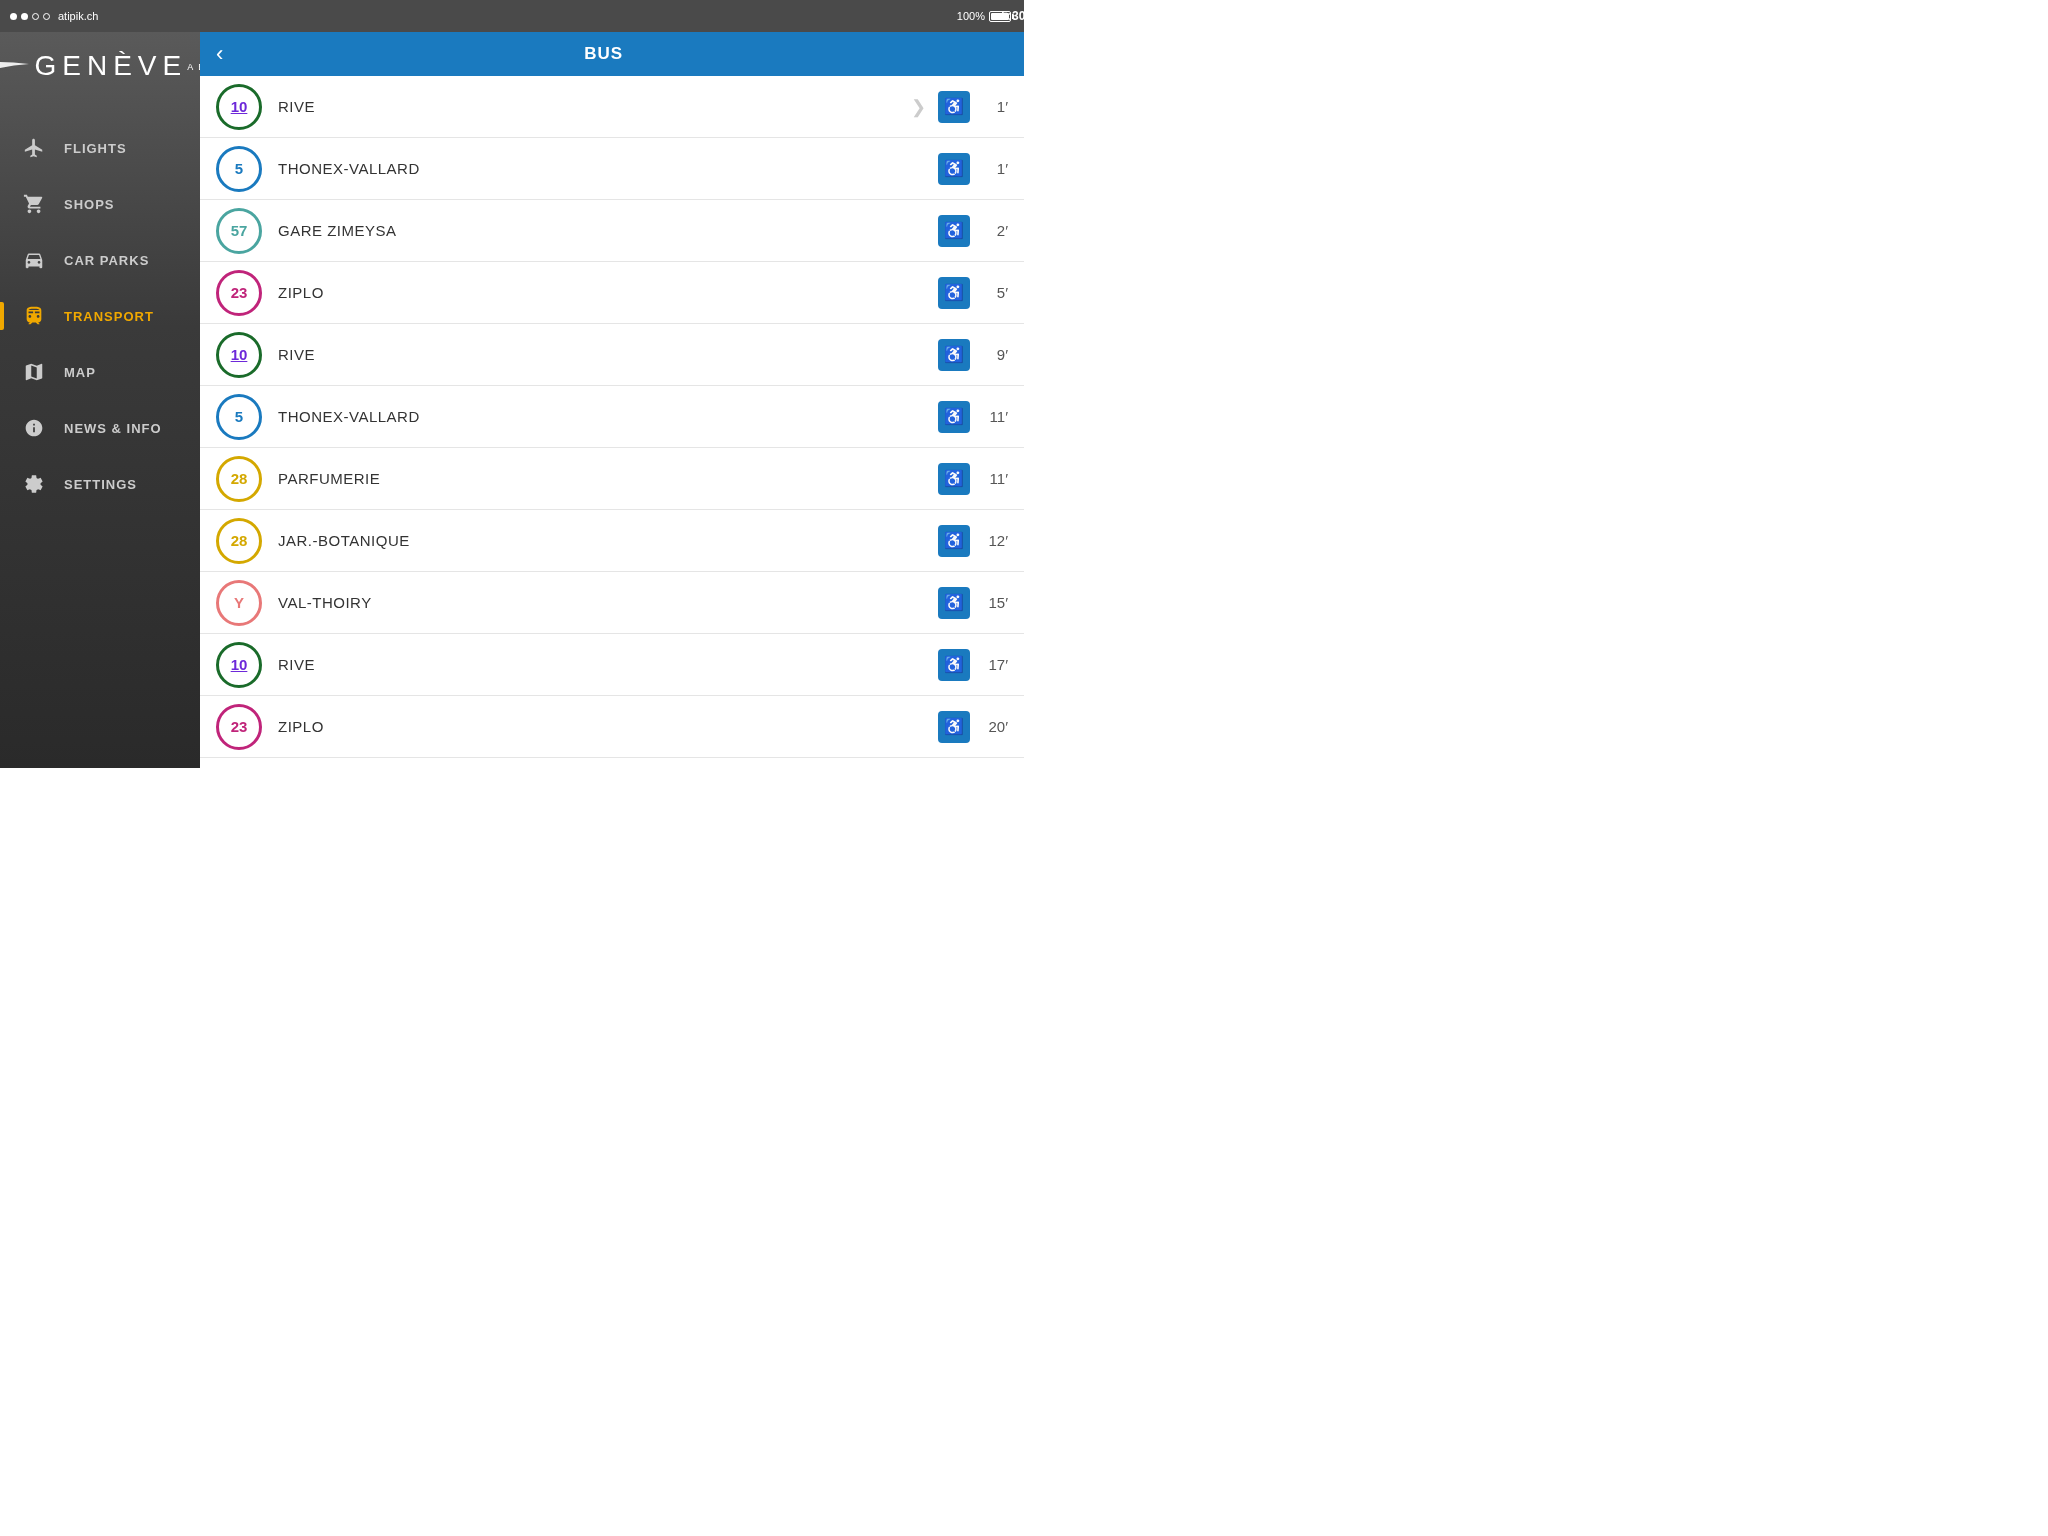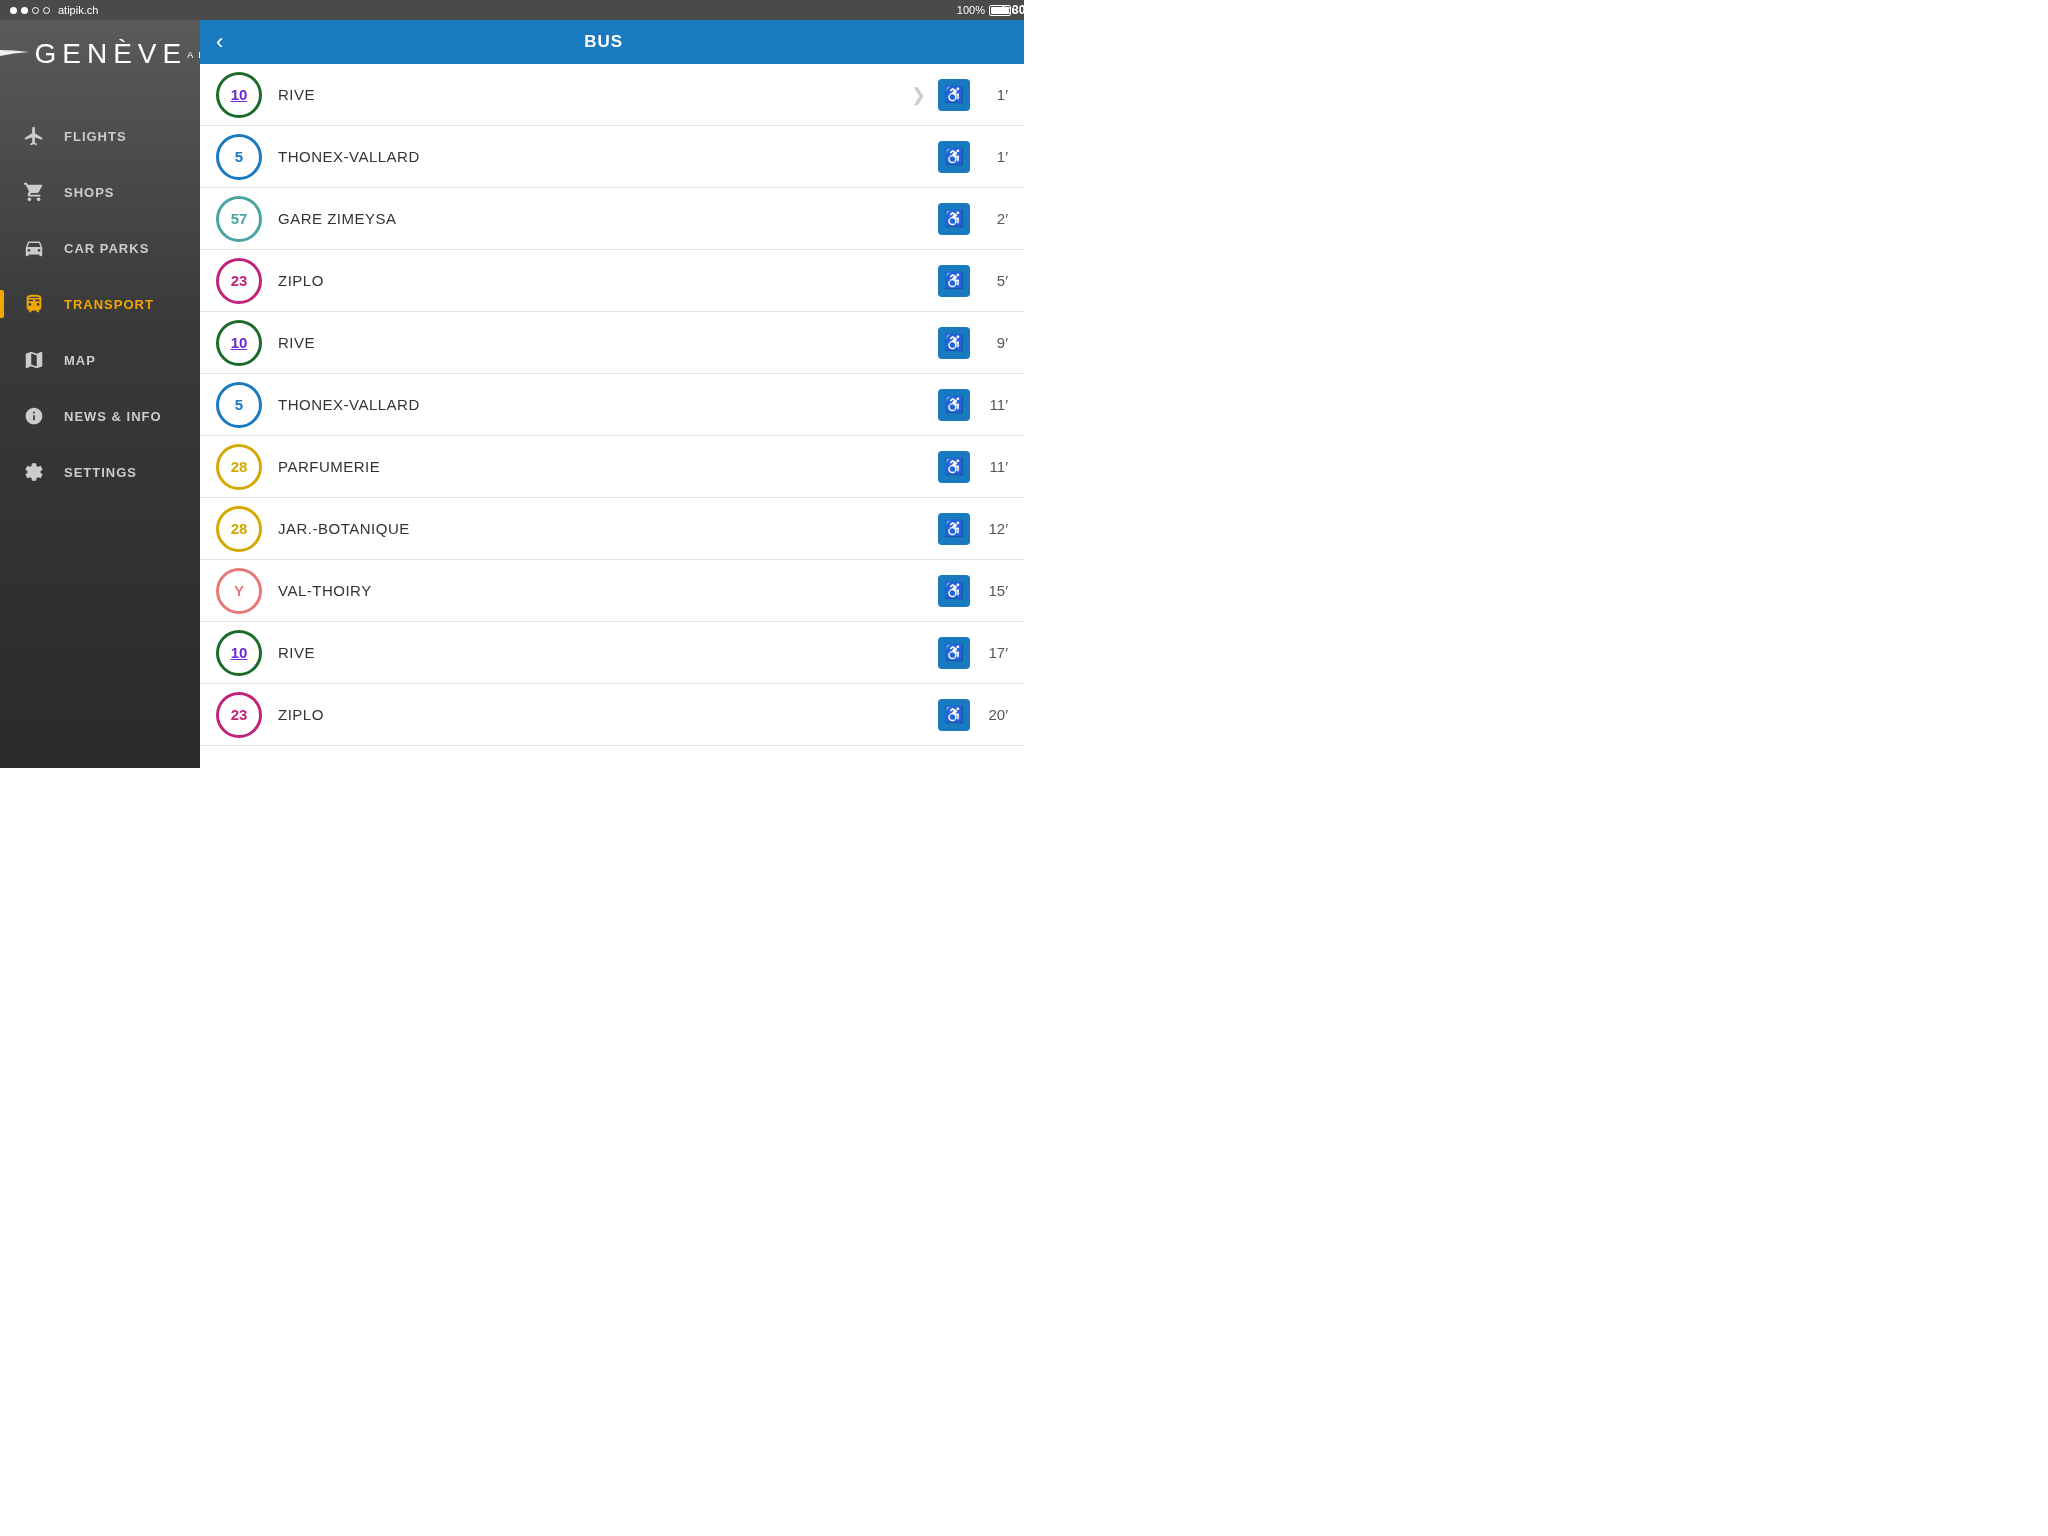--- a/index.html
+++ b/index.html
@@ -12,21 +12,21 @@
       overflow: hidden;
     }
 
     
     .status-bar {
       background: #4a4a4a;
       height: 20px;
       display: flex;
       align-items: center;
       justify-content: space-between;
-      padding: 4px 10px;
+      padding: 16px 10px;
       font-size: 11px;
       color: white;
       flex-shrink: 0;
     }
     .status-bar-left { display: flex; align-items: center; gap: 4px; }
     .status-dot { width: 7px; height: 7px; border-radius: 50%; background: white; }
     .status-dot.empty { background: transparent; border: 1.5px solid white; }
     .status-bar-center { position: absolute; left: 50%; transform: translateX(-50%); font-size: 12px; font-weight: 600; }
     .status-bar-right { display: flex; align-items: flex-end; gap: 4px; font-size: 11px; }
     .battery-icon {

